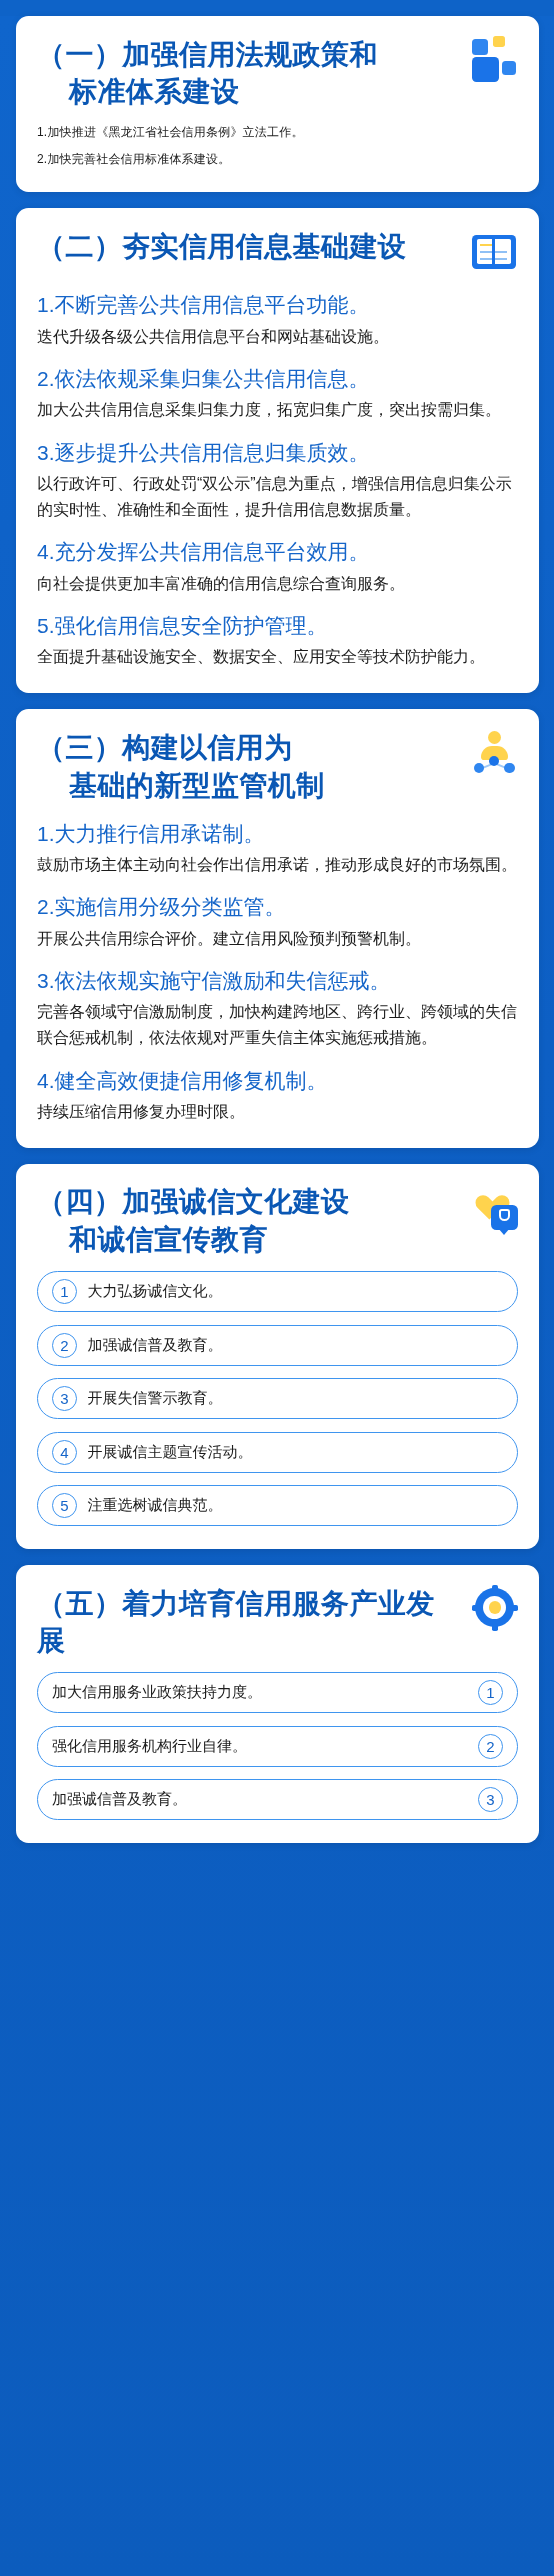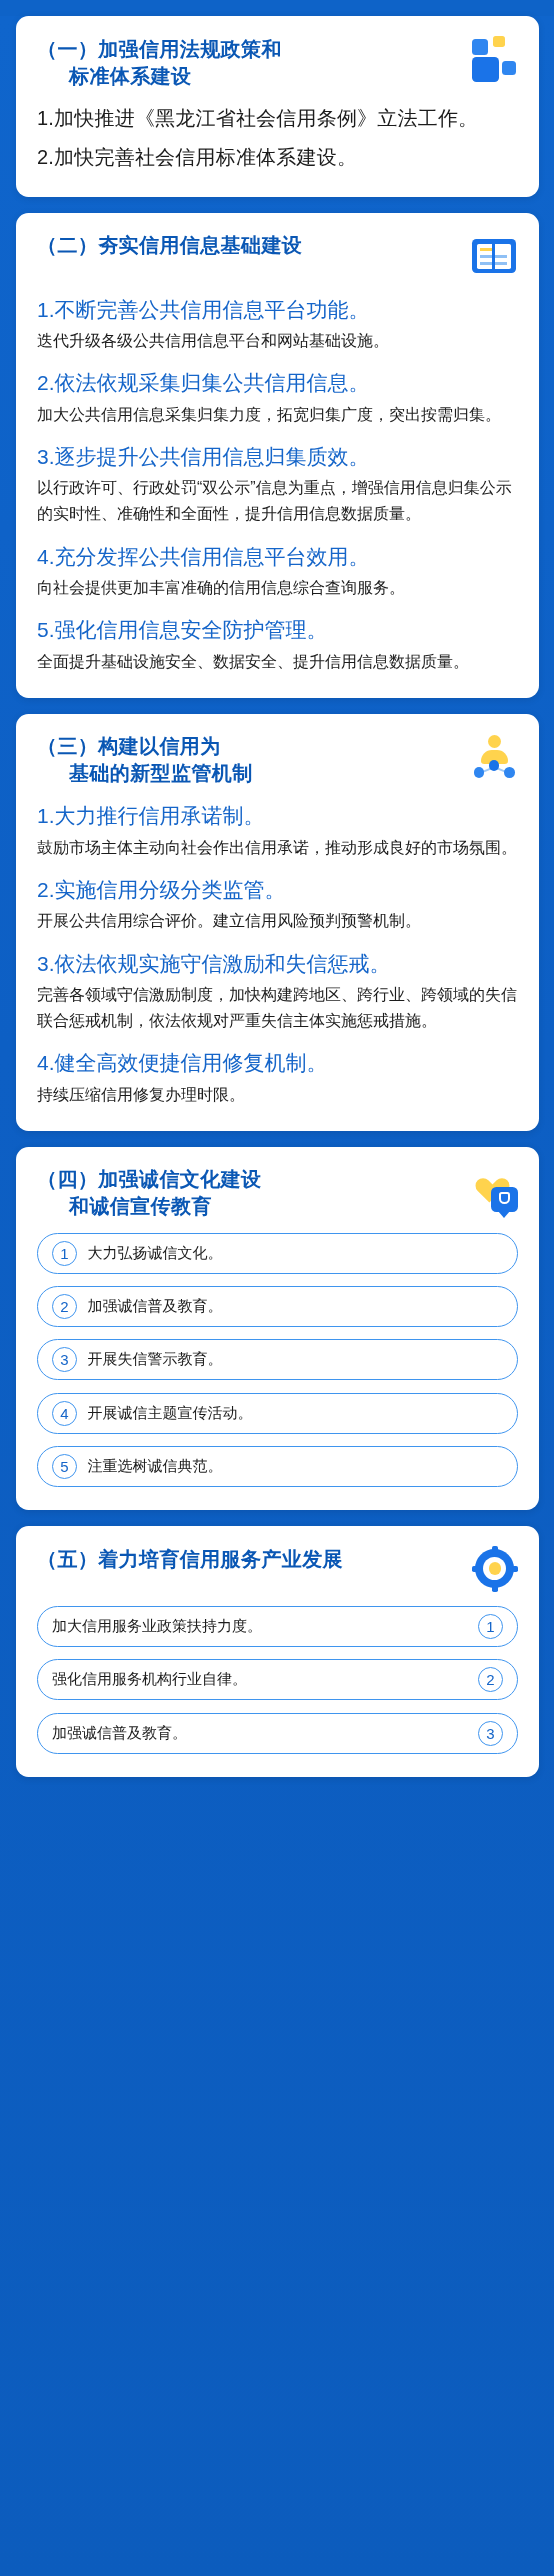--- a/index.html
+++ b/index.html
@@ -27,21 +27,21 @@
   }
   .card-head{
     display:flex;
     align-items:flex-start;
     justify-content:space-between;
     gap:10.6px;
     margin-bottom:12.4px;
   }
   .card-title{
     color:#0a57b4;
-    font-size:20px;
+    font-size:28px;
     font-weight:bold;
     line-height:1.35;
     letter-spacing:0.4px;
     flex:1;
   }
   .card-title .ln2{display:block;padding-left:32px;}
   .icon-box{
     width:48px;height:48px;flex:0 0 48px;
     position:relative;
   }
@@ -81,21 +81,21 @@
   .ic-gear:before{content:"";position:absolute;left:8px;top:8px;width:23px;height:23px;border-radius:50%;background:#fff;}
   .ic-gear:after{content:"";position:absolute;left:13.3px;top:13.3px;width:12.4px;height:12.4px;border-radius:50%;background:#ffd34d;}
   .ic-gear .t{position:absolute;width:6.2px;height:6.2px;background:#1a73e8;border-radius:1.8px;}
   .ic-gear .t1{left:17px;top:-3.5px;}
   .ic-gear .t2{left:17px;bottom:-3.5px;}
   .ic-gear .t3{left:-3.5px;top:17px;}
   .ic-gear .t4{right:-3.5px;top:17px;}
 
   .para{
     color:#1c1c1c;
-    font-size:20px;
+    font-size:12px;
     line-height:1.62;
     margin:7px 0 0 0;
     letter-spacing:0.2px;
   }
   .sub{
     color:#1565c9;
     font-size:21px;
     line-height:1.6;
     margin:12.4px 0 0 0;
   }
@@ -165,21 +165,21 @@
     <p class="sub">2.依法依规采集归集公共信用信息。</p>
     <p class="body">加大公共信用信息采集归集力度，拓宽归集广度，突出按需归集。</p>
 
     <p class="sub">3.逐步提升公共信用信息归集质效。</p>
     <p class="body">以行政许可、行政处罚“双公示”信息为重点，增强信用信息归集公示的实时性、准确性和全面性，提升信用信息数据质量。</p>
 
     <p class="sub">4.充分发挥公共信用信息平台效用。</p>
     <p class="body">向社会提供更加丰富准确的信用信息综合查询服务。</p>
 
     <p class="sub">5.强化信用信息安全防护管理。</p>
-    <p class="body">全面提升基础设施安全、数据安全、提升信用信息数据质量。</p>
+    <p class="body">全面提升基础设施安全、数据安全、应用安全等技术防护能力。</p>
   </div>
 
   <div class="card">
     <div class="card-head">
       <div class="card-title">
         <span>（三）构建以信用为</span>
         <span class="ln2">基础的新型监管机制</span>
       </div>
       <div class="icon-box ic-people">
         <div class="head"></div>

